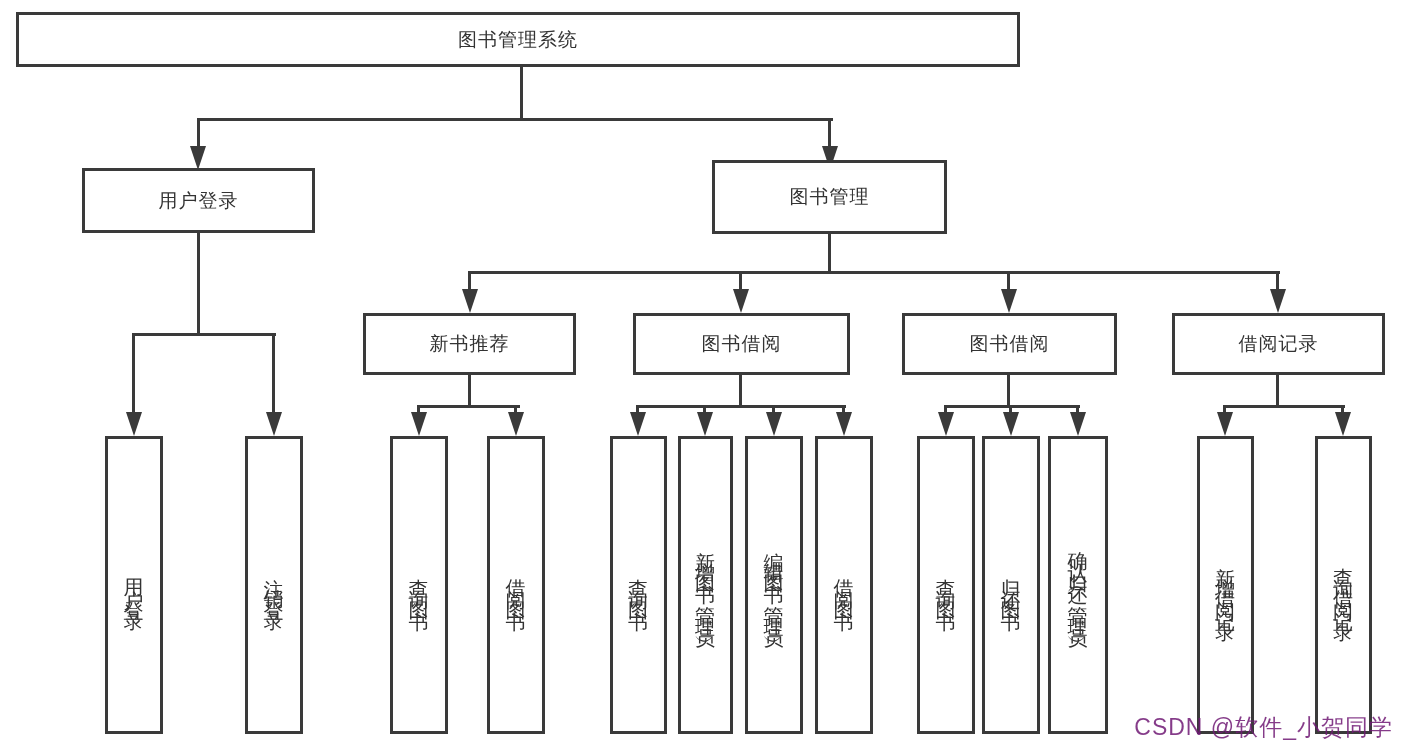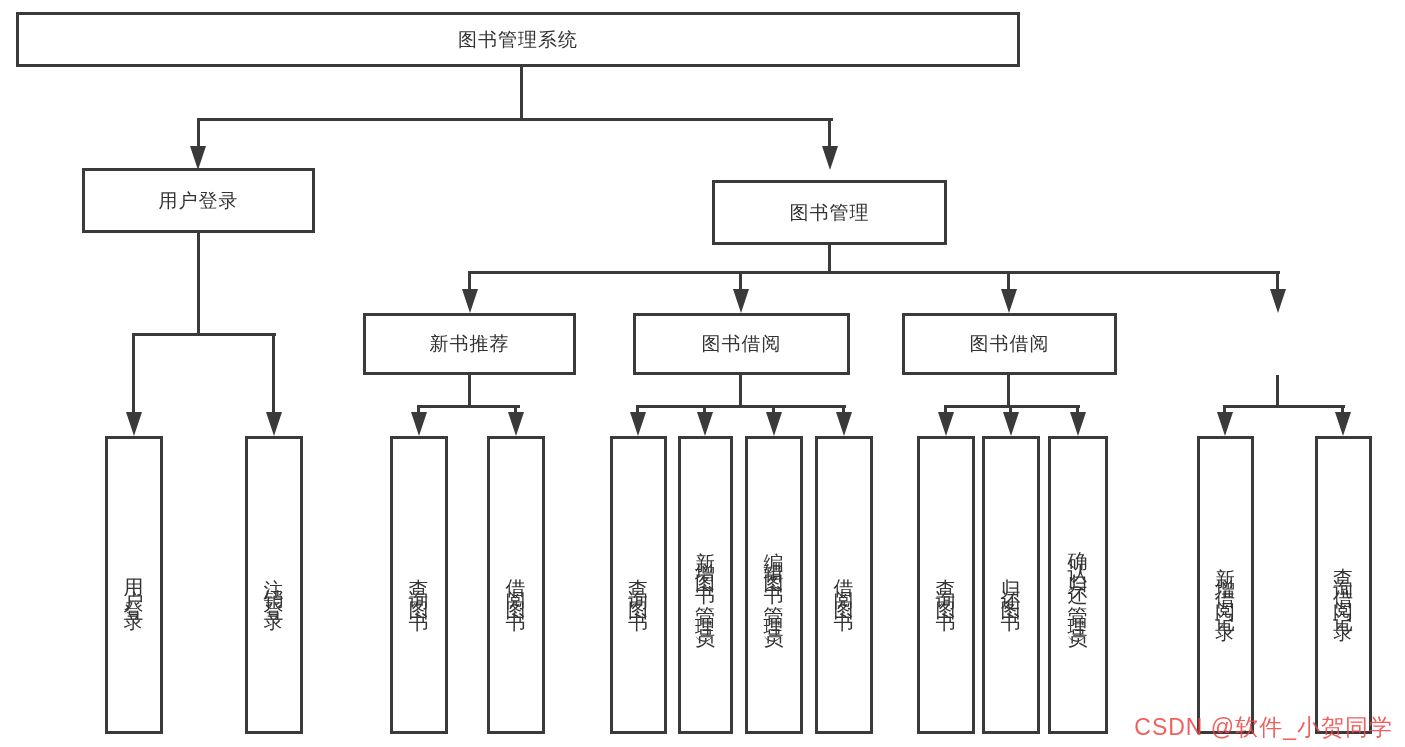--- a/index.html
+++ b/index.html
@@ -48,39 +48,40 @@
     border-left: 8px solid transparent;
     border-right: 8px solid transparent;
     border-top: 24px solid #3a3a3a;
     z-index: 1;
   }
   .watermark {
     position: absolute;
     right: 12px;
     bottom: 4px;
     font-size: 23px;
-    color: #ef4444;
+    color: #701a75;
     opacity: 0.85;
     z-index: 3;
     letter-spacing: 1px;
   }
 </style>
 </head>
 <body>
 
 <div class="canvas">
 
   <div class="node" style="left:16px; top:12px; width:1004px; height:55px;">图书管理系统</div>
 
   <div class="node" style="left:82px; top:168px; width:233px; height:65px;">用户登录</div>
-  <div class="node" style="left:712px; top:180px; width:235px; height:65px;">图书管理</div>
+  <div class="node" style="left:712px; top:160px; width:235px; height:74px;">图书管理</div>
 
   <div class="node" style="left:363px; top:313px; width:213px; height:62px;">新书推荐</div>
   <div class="node" style="left:633px; top:313px; width:217px; height:62px;">图书借阅</div>
   <div class="node" style="left:902px; top:313px; width:215px; height:62px;">图书借阅</div>
+  <div class="node" style="left:1172px; top:313px; width:213px; height:62px;">借阅记录</div>
 
   <div class="node leaf" style="left:105px; top:436px; width:58px; height:298px;">
     <span class="vtext">用户登录</span>
   </div>
   <div class="node leaf" style="left:245px; top:436px; width:58px; height:298px;">
     <span class="vtext">注销登录</span>
   </div>
 
   <div class="node leaf" style="left:390px; top:436px; width:58px; height:298px;">
     <span class="vtext">查询图书</span>

